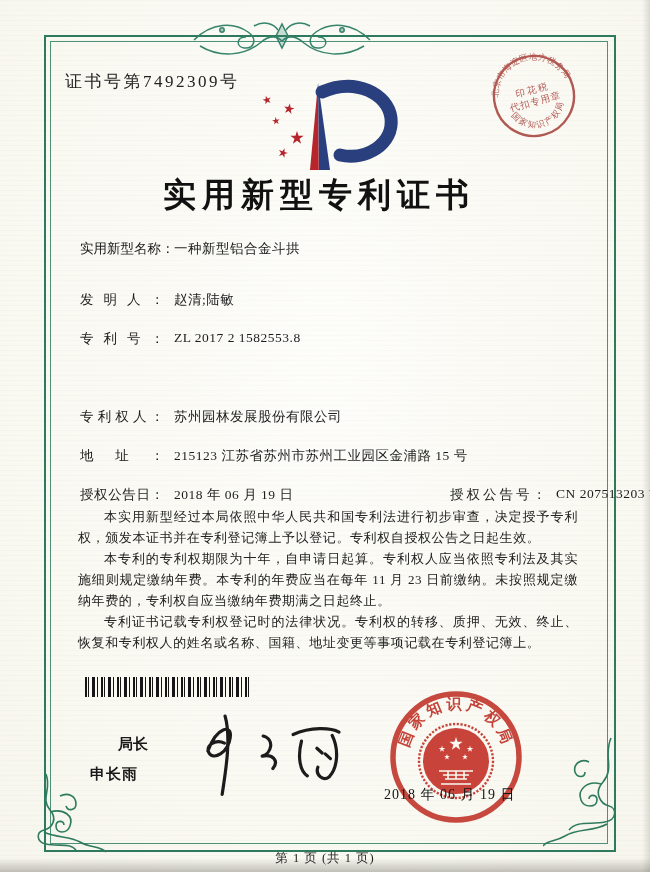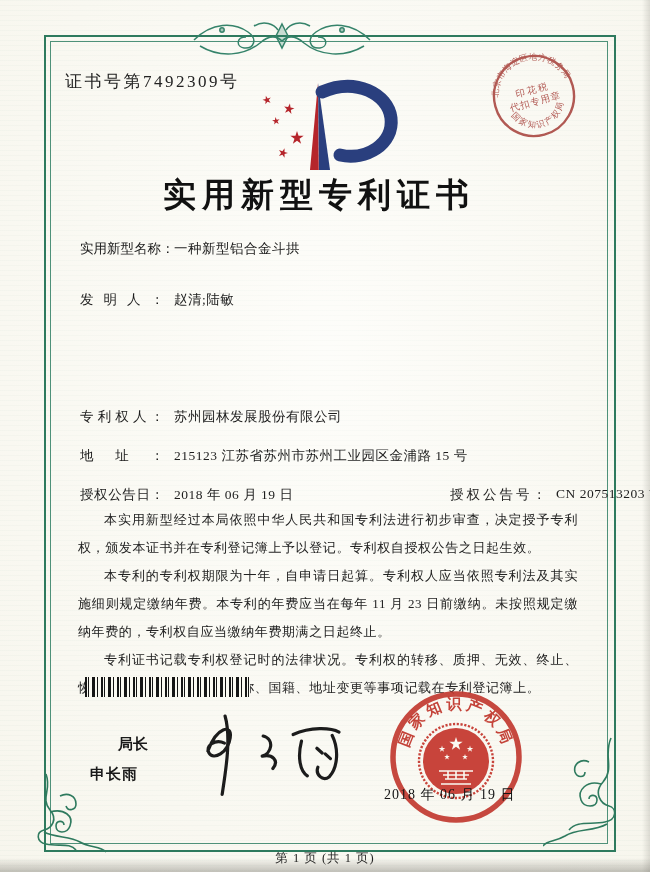--- a/index.html
+++ b/index.html
@@ -27,21 +27,21 @@
   .title{position:absolute;left:36px;top:173px;width:560px;text-align:center;
     font-size:33px;font-weight:bold;letter-spacing:6px;text-indent:6px;color:#111;}
 
   .field-row{position:absolute;left:80px;width:500px;font-size:13.5px;white-space:nowrap;}
   .flabel{display:inline-block;width:84px;text-align:justify;text-align-last:justify;vertical-align:top;}
   .fvalue{margin-left:10px;letter-spacing:.5px;}
   .grant-right{position:absolute;left:370px;top:0;}
   .grant-right .flabel{width:96px;}
 
   .body-text{position:absolute;left:78px;top:506px;width:500px;}
-  .body-text p{margin:0;font-size:13px;line-height:28px;letter-spacing:.6px;
+  .body-text p{margin:0;font-size:13px;line-height:21px;letter-spacing:.6px;
     text-align:justify;text-indent:2em;color:#222;}
 
   .barcode{position:absolute;left:85px;top:677px;width:165px;height:20px;
     background:repeating-linear-gradient(90deg,#161616 0 2px,#fbfaf2 2px 3px,#161616 3px 4px,#fbfaf2 4px 7px,#161616 7px 10px,#fbfaf2 10px 12px,#161616 12px 13px,#fbfaf2 13px 16px);}
   .director-label{position:absolute;left:90px;top:735px;font-family:"Liberation Sans","DejaVu Sans",sans-serif;
     font-size:15px;font-weight:bold;color:#1a1a1a;margin-left:28px;}
   .director-name{position:absolute;left:90px;top:765px;font-family:Liberation Sans, sans-serif;
     font-size:15px;font-weight:bold;color:#1a1a1a;letter-spacing:1px;text-align:right;}
   .signature{position:absolute;left:180px;top:706px;transform:rotate(-3deg);}
 
@@ -120,20 +120,23 @@
     </g>
   </svg>
 
   <div class="title">实用新型专利证书</div>
 
   <div class="field-row" style="top:240px">
     <span class="flabel">实用新型名称：</span><span class="fvalue">一种新型铝合金斗拱</span>
   </div>
   <div class="field-row" style="top:291px">
     <span class="flabel">发明人：</span><span class="fvalue">赵清;陆敏</span>
+  </div>
+  <div class="field-row" style="top:330px">
+    <span class="flabel">专利号：</span><span class="fvalue">ZL 2017 2 1582553.8</span>
   </div>
   <div class="field-row" style="top:408px">
     <span class="flabel">专利权人：</span><span class="fvalue">苏州园林发展股份有限公司</span>
   </div>
   <div class="field-row" style="top:447px">
     <span class="flabel">地址：</span><span class="fvalue">215123 江苏省苏州市苏州工业园区金浦路 15 号</span>
   </div>
 
   <div class="field-row" style="top:486px">
     <span class="flabel">授权公告日：</span><span class="fvalue">2018 年 06 月 19 日</span>

